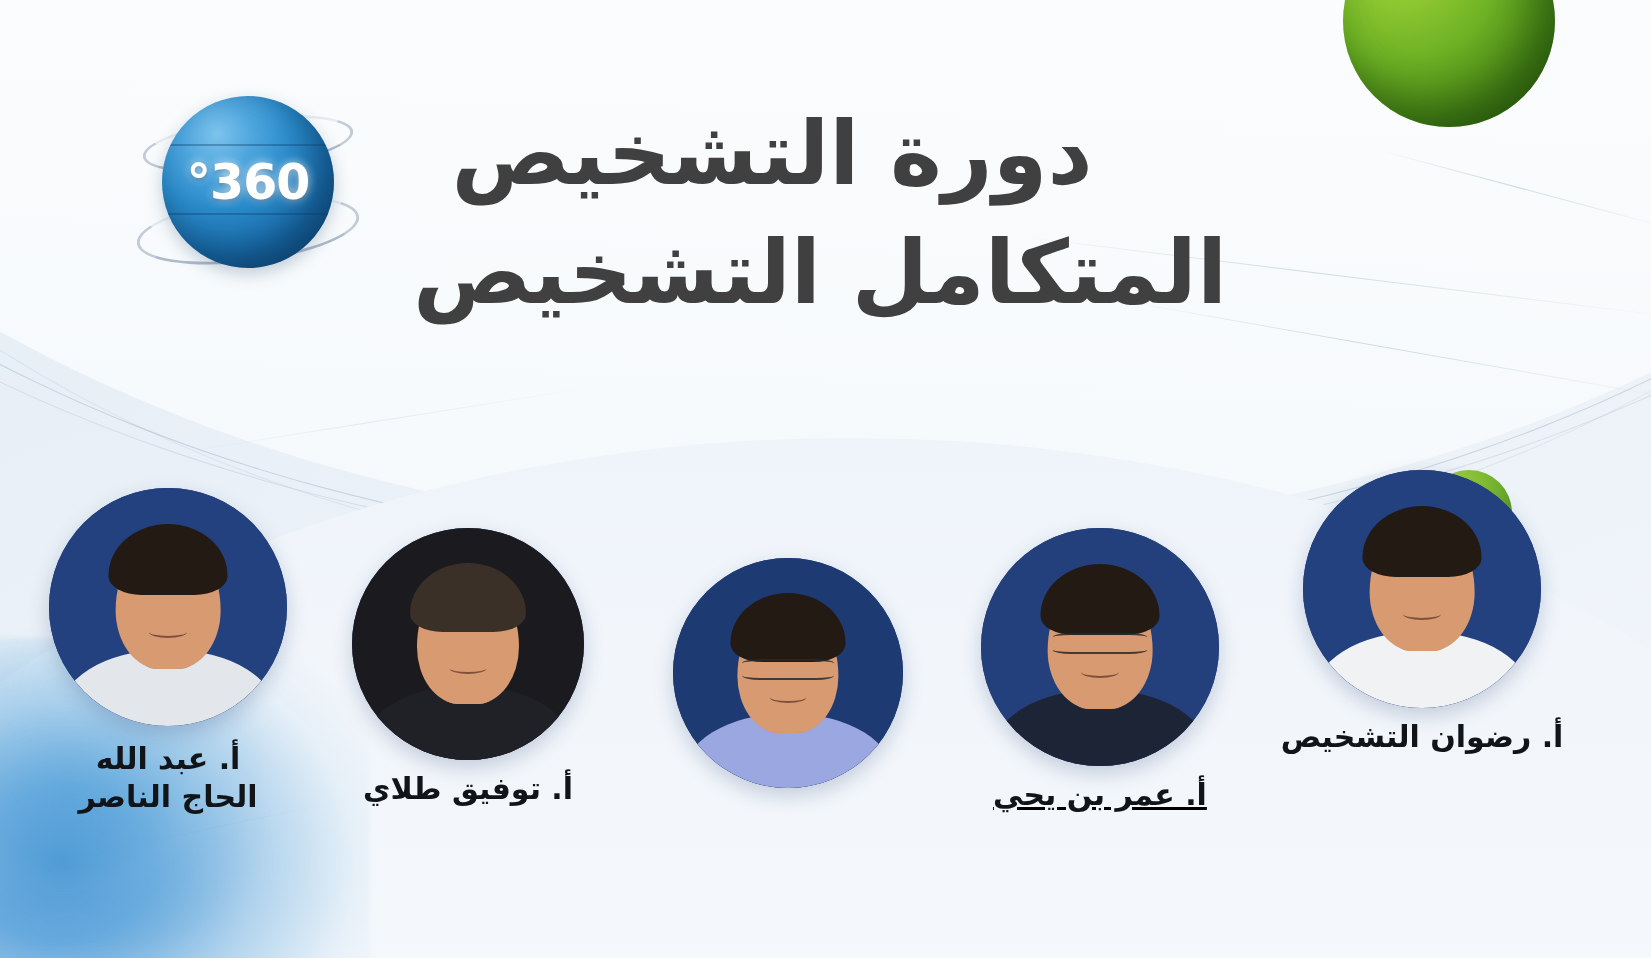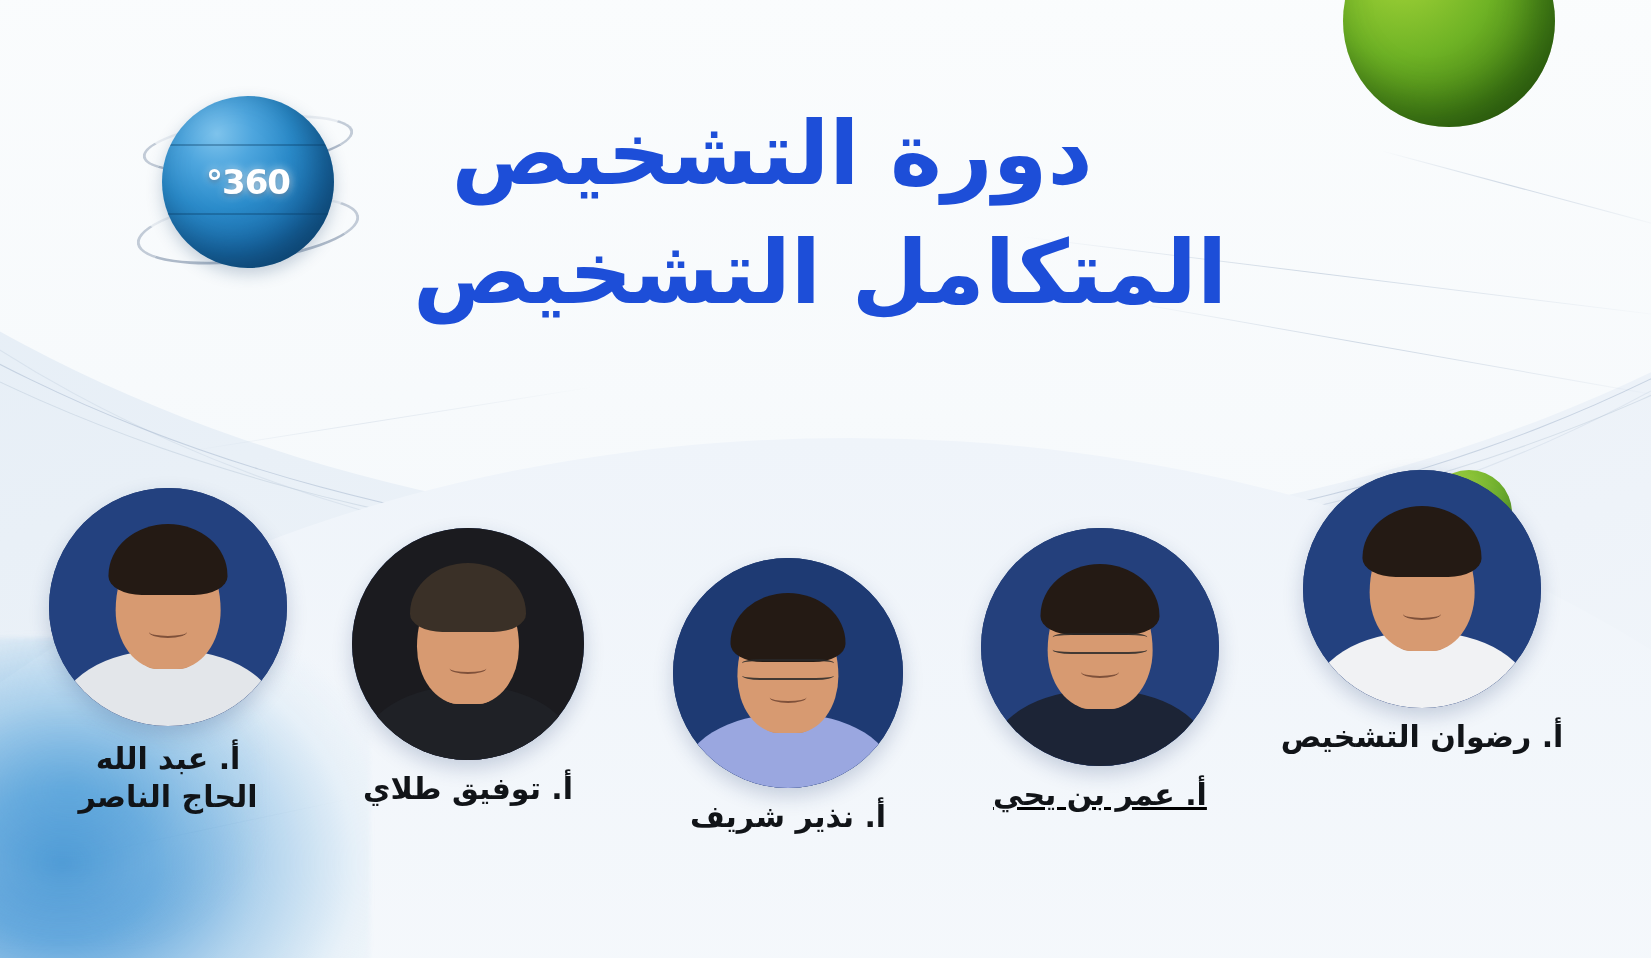--- a/index.html
+++ b/index.html
@@ -159,38 +159,38 @@
     left: -6%;
     width: 112%;
     height: 2px;
     background: rgba(10,60,100,.35);
   }
   .logo-band.b1 { top: 28%; }
   .logo-band.b2 { top: 68%; }
   .logo-text {
     position: relative;
     color: #ffffff;
-    font-size: 34px;
+    font-size: 49px;
     font-weight: bold;
     letter-spacing: -1px;
     direction: ltr;
     text-shadow: 0 0 10px rgba(255,255,255,.75), 0 2px 4px rgba(0,40,80,.5);
     font-family: "DejaVu Sans", "Liberation Sans", sans-serif;
   }
 
   
   .title-block {
     position: absolute;
     left: 300px; top: 95px;
     width: 980px;
     text-align: center;
     direction: rtl;
   }
   .title-line {
-    color: #1d4ed8;
+    color: #404040;
     font-weight: bold;
     font-size: 88px;
     line-height: 1.35;
     letter-spacing: -1px;
     white-space: nowrap;
     font-family: "DejaVu Sans", "Liberation Sans", sans-serif;
   }
   .title-line.l1 { margin-right: 36px; }
   .title-line.l2 { margin-right: -60px; }
 
@@ -360,21 +360,20 @@
       <div class="portrait">
         <div class="p-bg" style="background:#1e3a73"></div>
         <div class="p-body" style="background:#9aa7e0"></div>
         <div class="p-neck"></div>
         <div class="p-head"></div>
         <div class="p-hair"></div>
         <div class="p-glasses"></div>
         <div class="p-smile"></div>
       </div>
     </div>
-    <div class="speaker-name">أ. نذير شريف</div>
   </div>
 
   <div class="speaker" id="sp3">
     <div class="avatar">
       <div class="portrait">
         <div class="p-bg" style="background:#24407c"></div>
         <div class="p-body" style="background:#1c2436"></div>
         <div class="p-neck"></div>
         <div class="p-head"></div>
         <div class="p-hair"></div>

